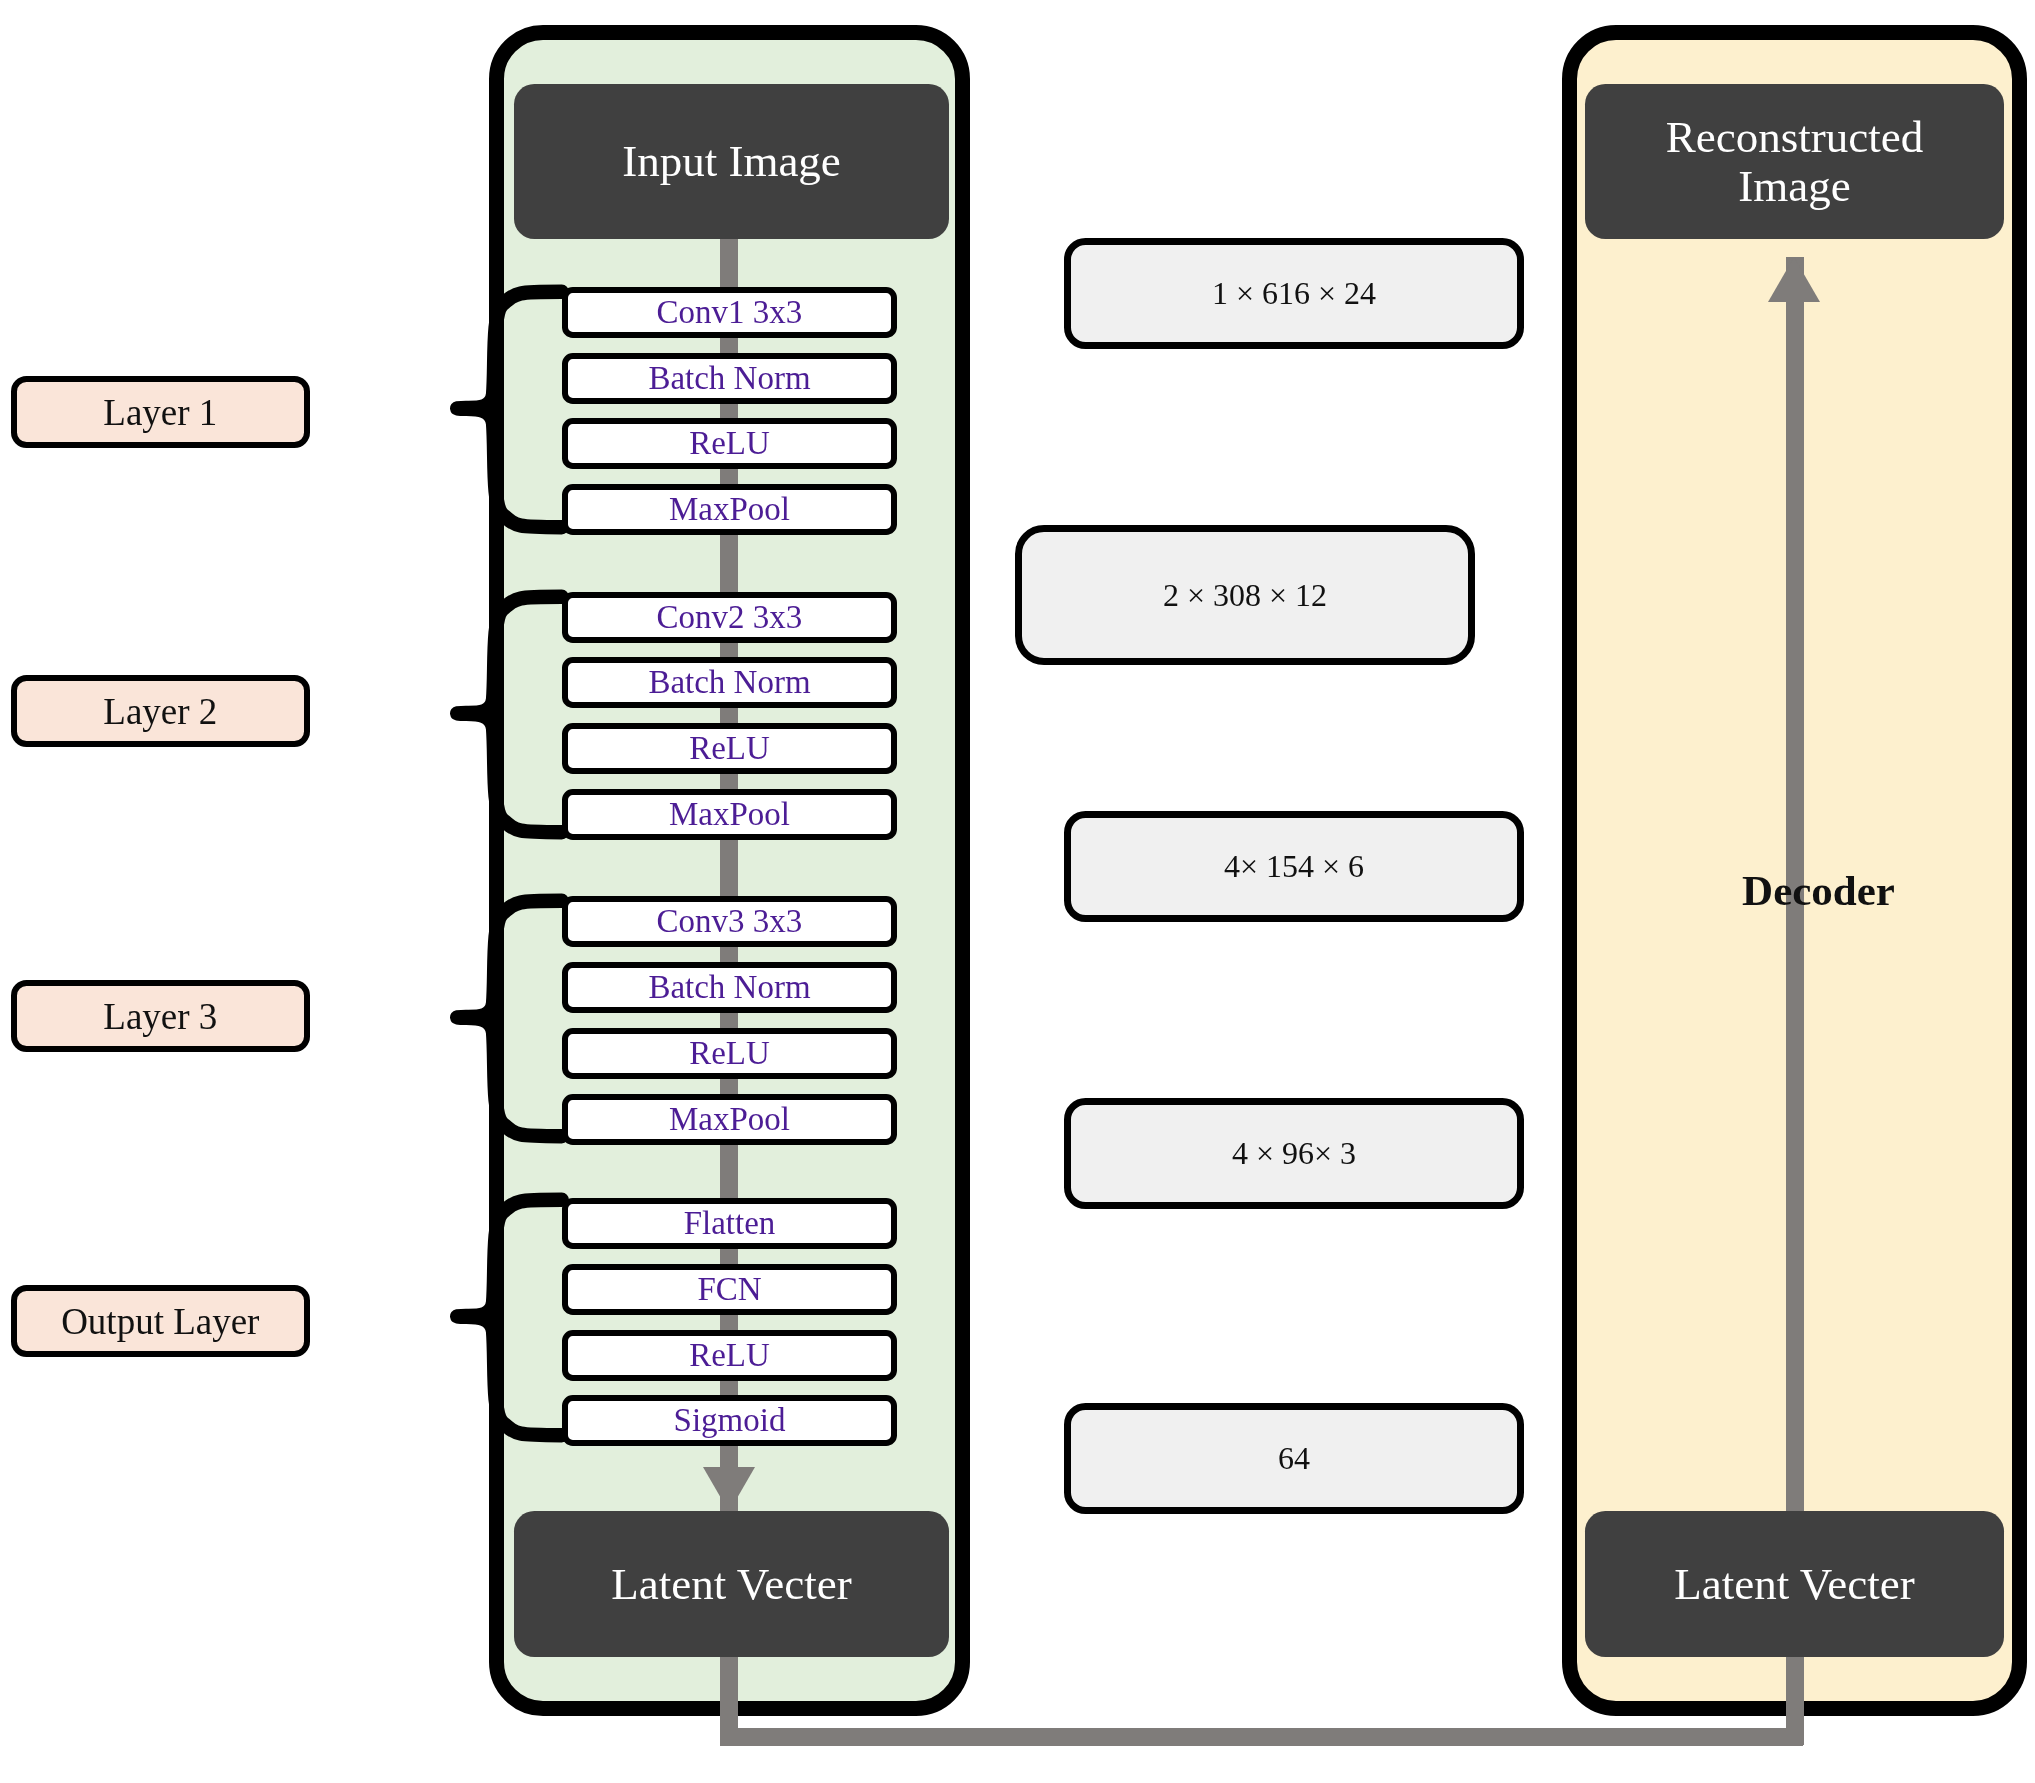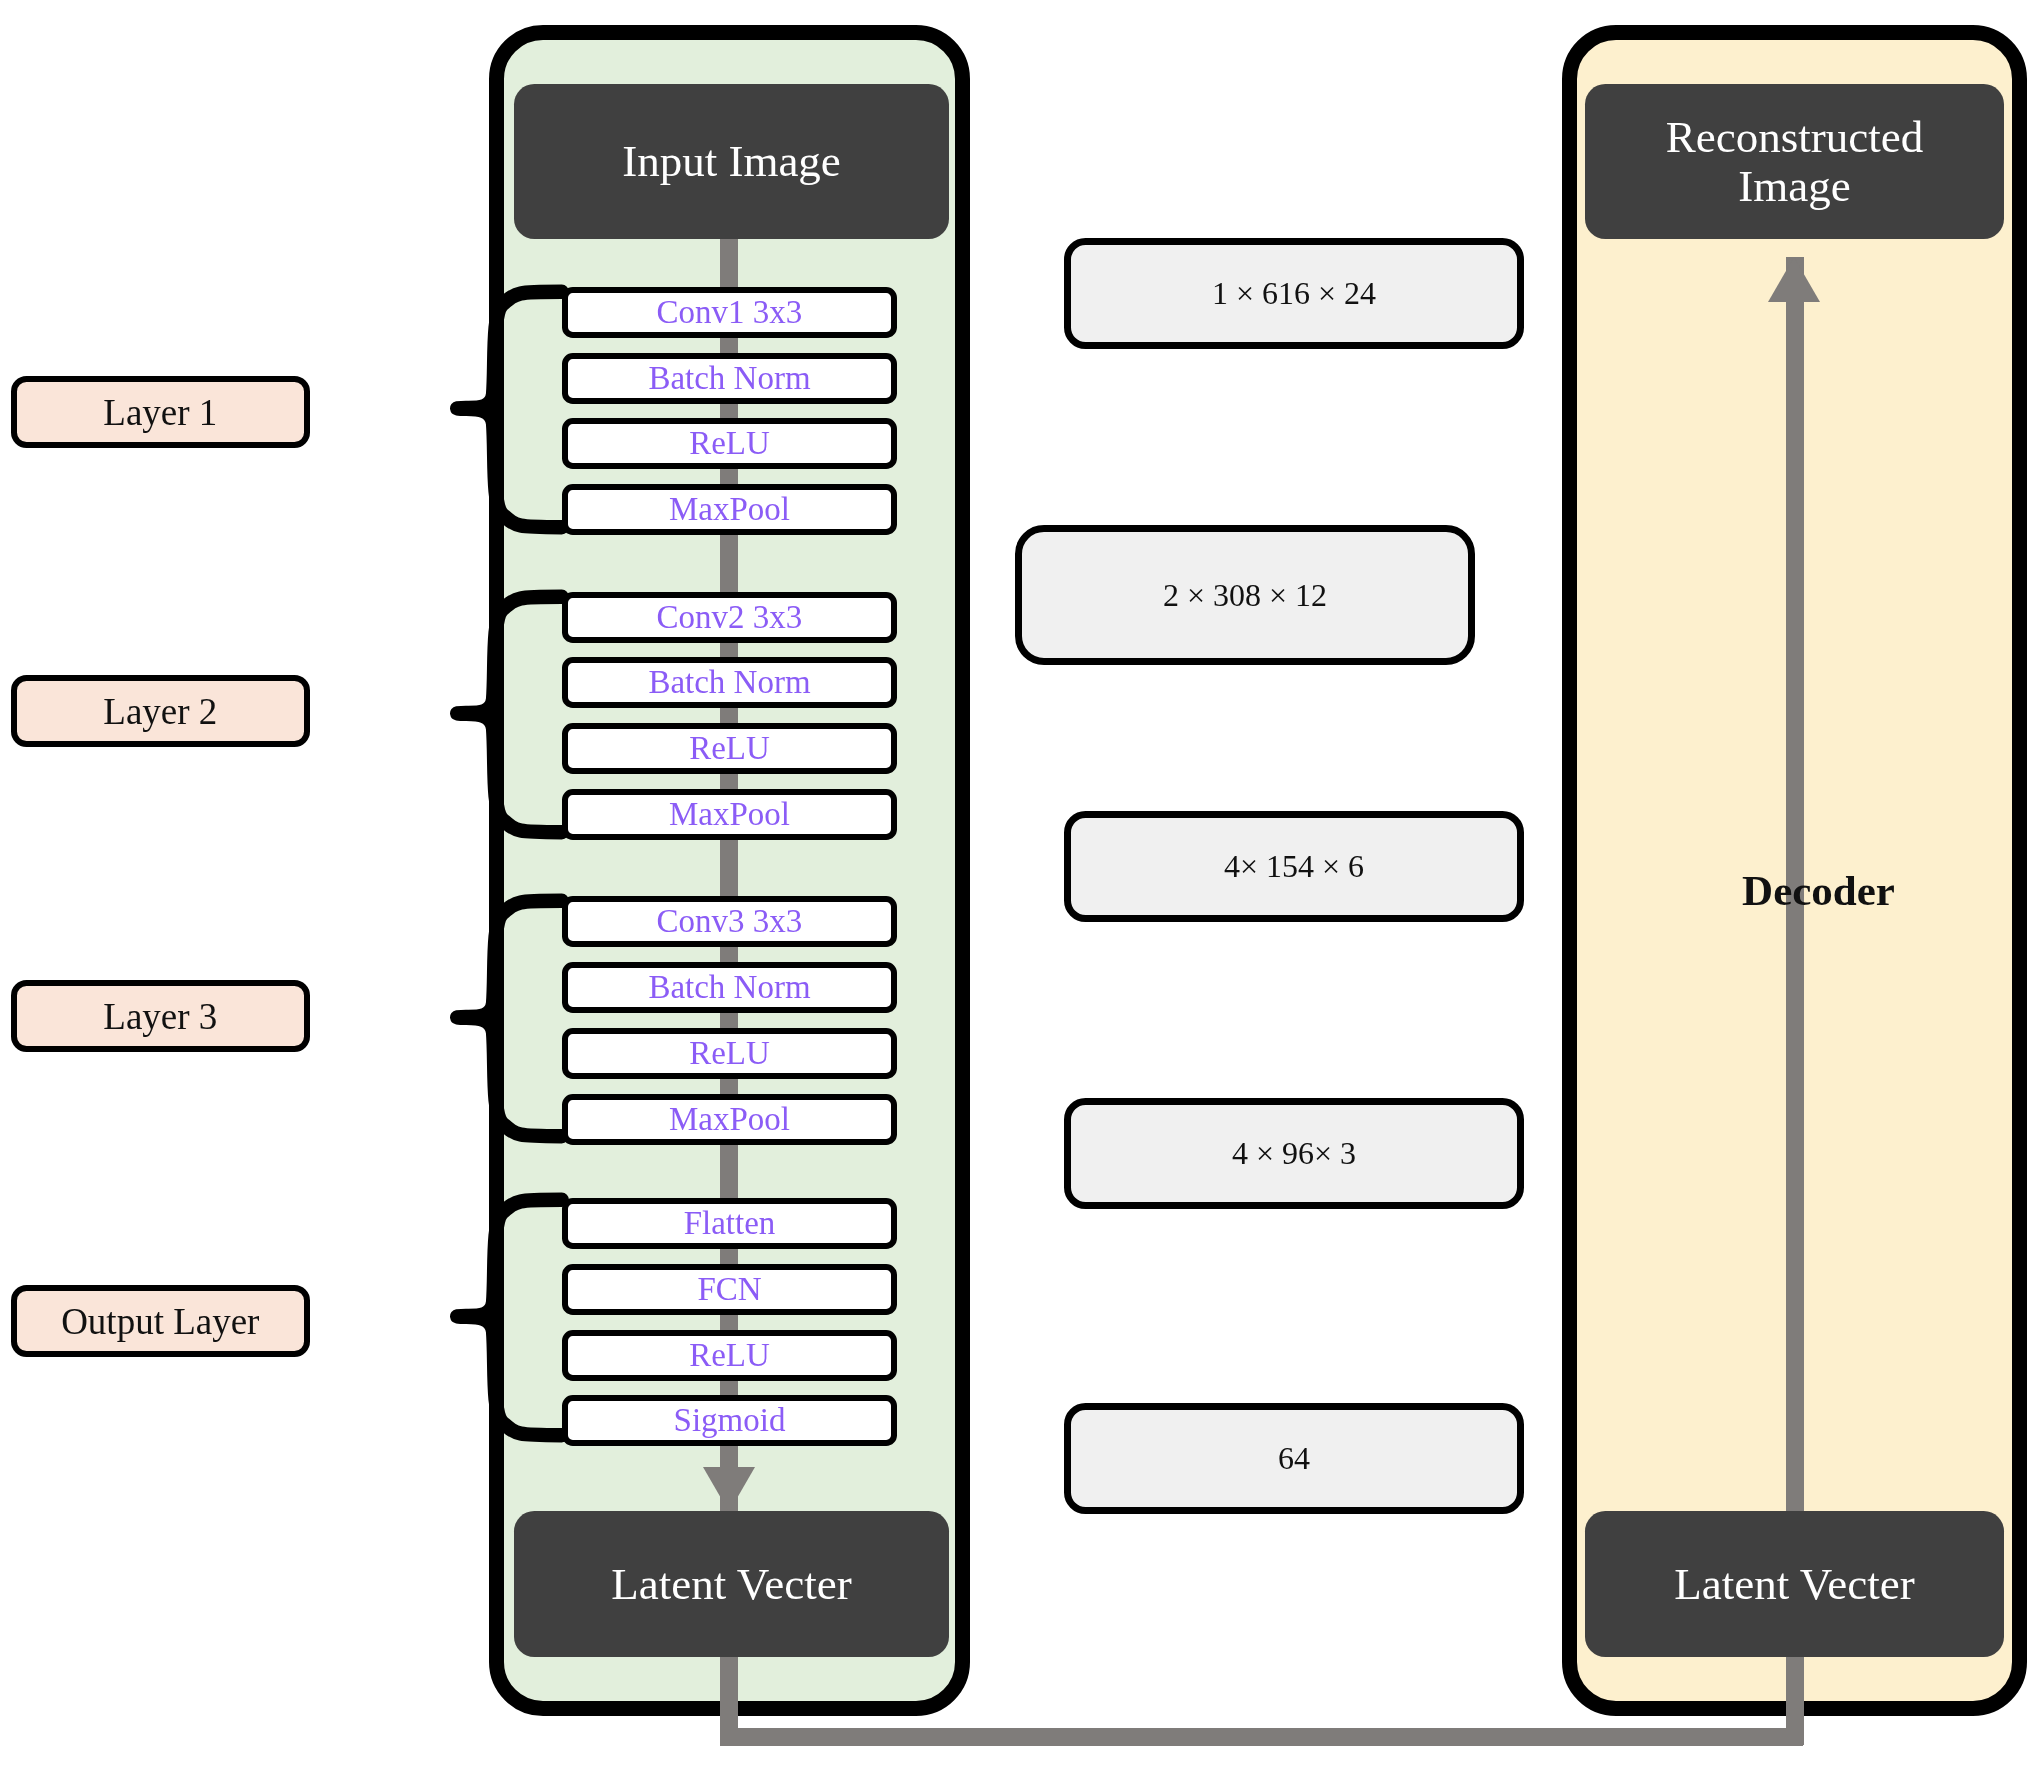--- a/index.html
+++ b/index.html
@@ -41,21 +41,21 @@
     z-index:6;
   }
 
   
   .op{
     position:absolute;
     background:#ffffff;
     border:6.6px solid #000000;
     border-radius:10.8px;
     display:flex;align-items:center;justify-content:center;
-    font-size:33px;color:#8b5cf6;
+    font-size:33px;color:#4c1d95;
     box-sizing:border-box;
     z-index:5;
   }
 
   
   .dim{
     position:absolute;
     background:#F0F0F0;
     border:7.8px solid #000000;
     border-radius:21.5px;

